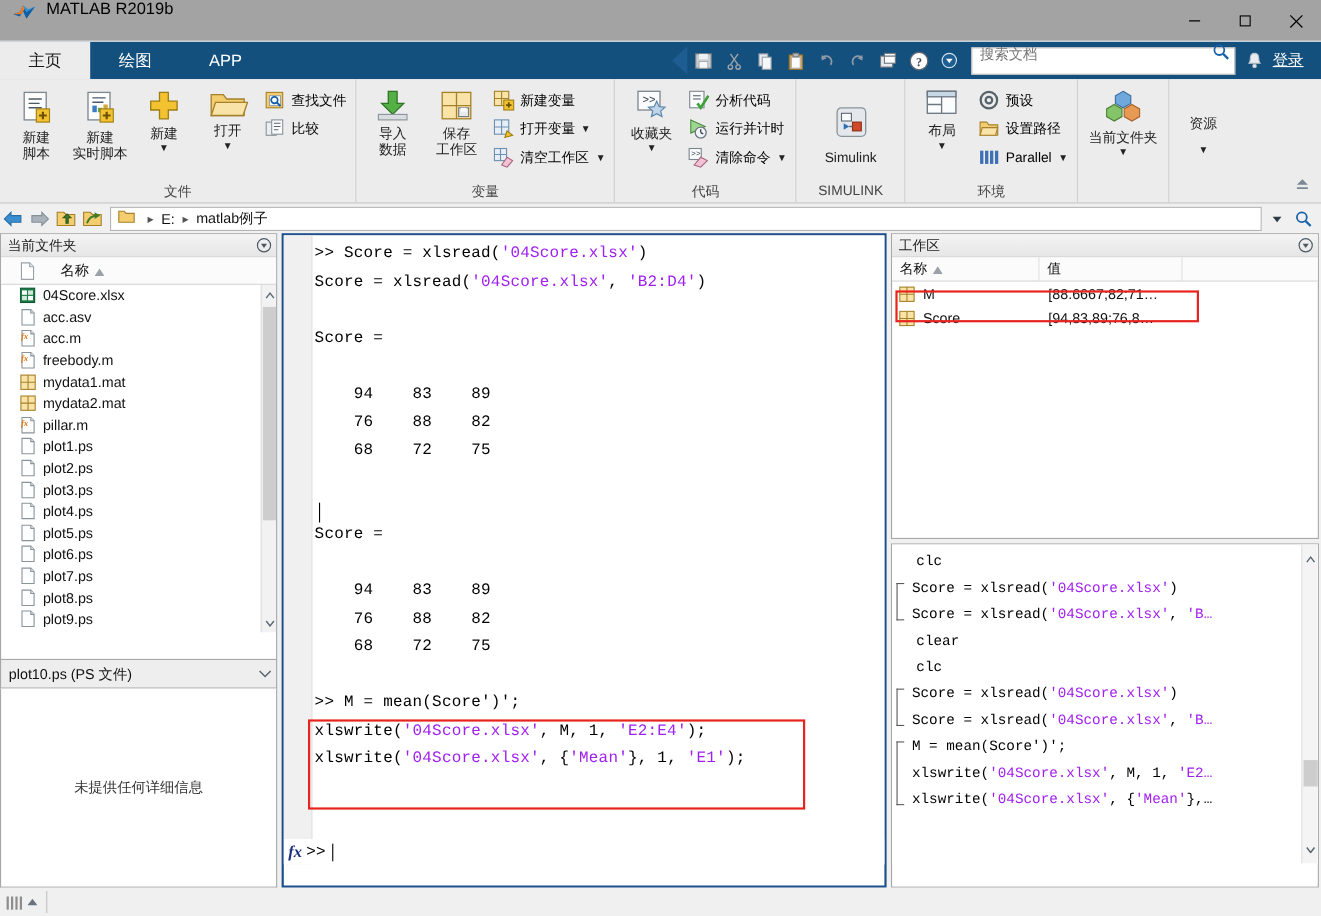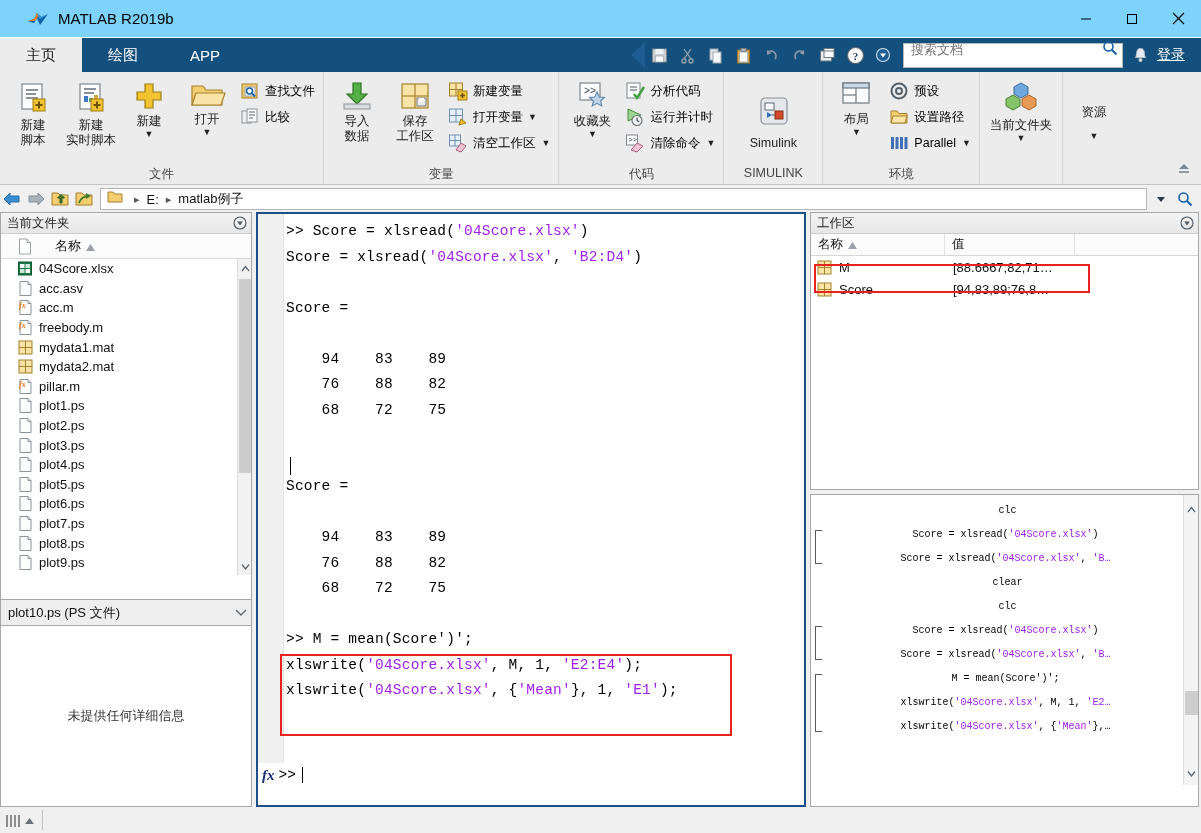--- a/index.html
+++ b/index.html
@@ -7,23 +7,22 @@
     width: 1201px; height: 833px;
     font-family: "Liberation Sans", sans-serif;
     background: #ffffff;
     overflow: hidden;
   }
   .app { position: relative; width: 1201px; height: 833px; background: #f0f0f0; }
 
   
   .titlebar {
     position: absolute; left: 0; top: 0; width: 1201px; height: 38px;
-    background: #7dd3fc; display: flex; align-items: center;
+    background: #a3a3a3; display: flex; 
     border-bottom: 1px solid #ffffff;
-    padding-left: 16px;
   }
   .title-logo { margin-left: 11px; width: 22px; height: 22px; position: relative; }
   .title-text { margin-left: 9px; font-size: 15px; color: #000; }
   .win-btns { margin-left: auto; display: flex; height: 38px; }
   .win-btn { width: 46px; height: 38px; display: flex; align-items: center; justify-content: center; }
 
   
   .tabstrip {
     position: absolute; left: 0; top: 38px; width: 1201px; height: 34px;
     background: #14507d; display: flex; align-items: flex-end;
@@ -33,21 +32,21 @@
     justify-content: center; color: #ffffff; font-size: 15px; cursor: default;
   }
   .tab.active { background: #ececec; color: #1a1a1a; }
   .qat {
     margin-left: auto; display: flex; align-items: center; height: 34px;
     padding-right: 6px;
   }
   .qat-sep { width: 18px; height: 34px; position: relative; }
   .qa-icon { width: 26px; height: 26px; display: flex; align-items: center; justify-content: center; margin: 0 1px; }
   .search-box {
-    width: 220px; height: 25px; background: #ffffff; border: 1px solid #b8b8b8;
+    width: 240px; height: 25px; background: #ffffff; border: 1px solid #b8b8b8;
     display: flex; align-items: center; padding: 0 4px 11px 7px; margin: 0 6px;
   }
   .search-box input {
     border: 0; outline: 0; flex: 1; font-size: 13px; color: #3a3a3a;
     font-family: "Liberation Sans", sans-serif; background: transparent;
   }
   .bell { width: 22px; display:flex; align-items:center; justify-content:center;}
   .signin { color: #fff; font-size: 14px; padding: 0 10px 0 6px; text-decoration: underline; }
 
   
@@ -151,22 +150,22 @@
   .ws-row { height: 22px; display: flex; align-items: center; padding-left: 6px; }
   .ws-name { font-size: 13px; color: #111; margin-left: 7px; width: 114px; }
   .ws-val { font-size: 13px; color: #111; }
   .ws-mark { position: absolute; left: 3px; top: 51px; width: 276px; height: 29px; border: 2px solid #e8231d; pointer-events: none; }
 
   
   #ch { left: 810px; top: 494px; width: 389px; height: 313px; border: 1px solid #a7a7a7; }
   .ch-body { position: relative; height: 290px; background: #ffffff; overflow: hidden; }
   .ch-text {
     position: absolute; left: 8px; top: 4px; right: 16px;
-    font-family: "Liberation Mono", monospace; font-size: 10px;
-    line-height: 24px; color: #000; white-space: pre; text-align: center;
+    font-family: "Liberation Mono", monospace; font-size: 13px;
+    line-height: 24px; color: #000; white-space: pre;
   }
   .ch-scroll { position: absolute; right: 0; top: 0; width: 15px; height: 100%; background: #f4f4f4; border-left: 1px solid #e0e0e0; }
   .ch-thumb { position: absolute; left: 1px; top: 196px; width: 13px; height: 24px; background: #cdcdcd; }
   .ch-bracket { position: absolute; border: 1px solid #5a5a5a; border-right: 0; width: 7px; }
 
   
   .statusbar { position: absolute; left: 0; top: 807px; width: 1201px; height: 26px; background: #f0f0f0; display: flex; align-items: center; }
   .grip { margin-left: 6px; display: flex; align-items: flex-end; height: 14px; }
   .grip i { display: block; width: 2px; height: 12px; background: #8d8d8d; margin-right: 2px; }
   .status-divider { width: 1px; height: 20px; background: #c2c2c2; margin-left: 8px; }

